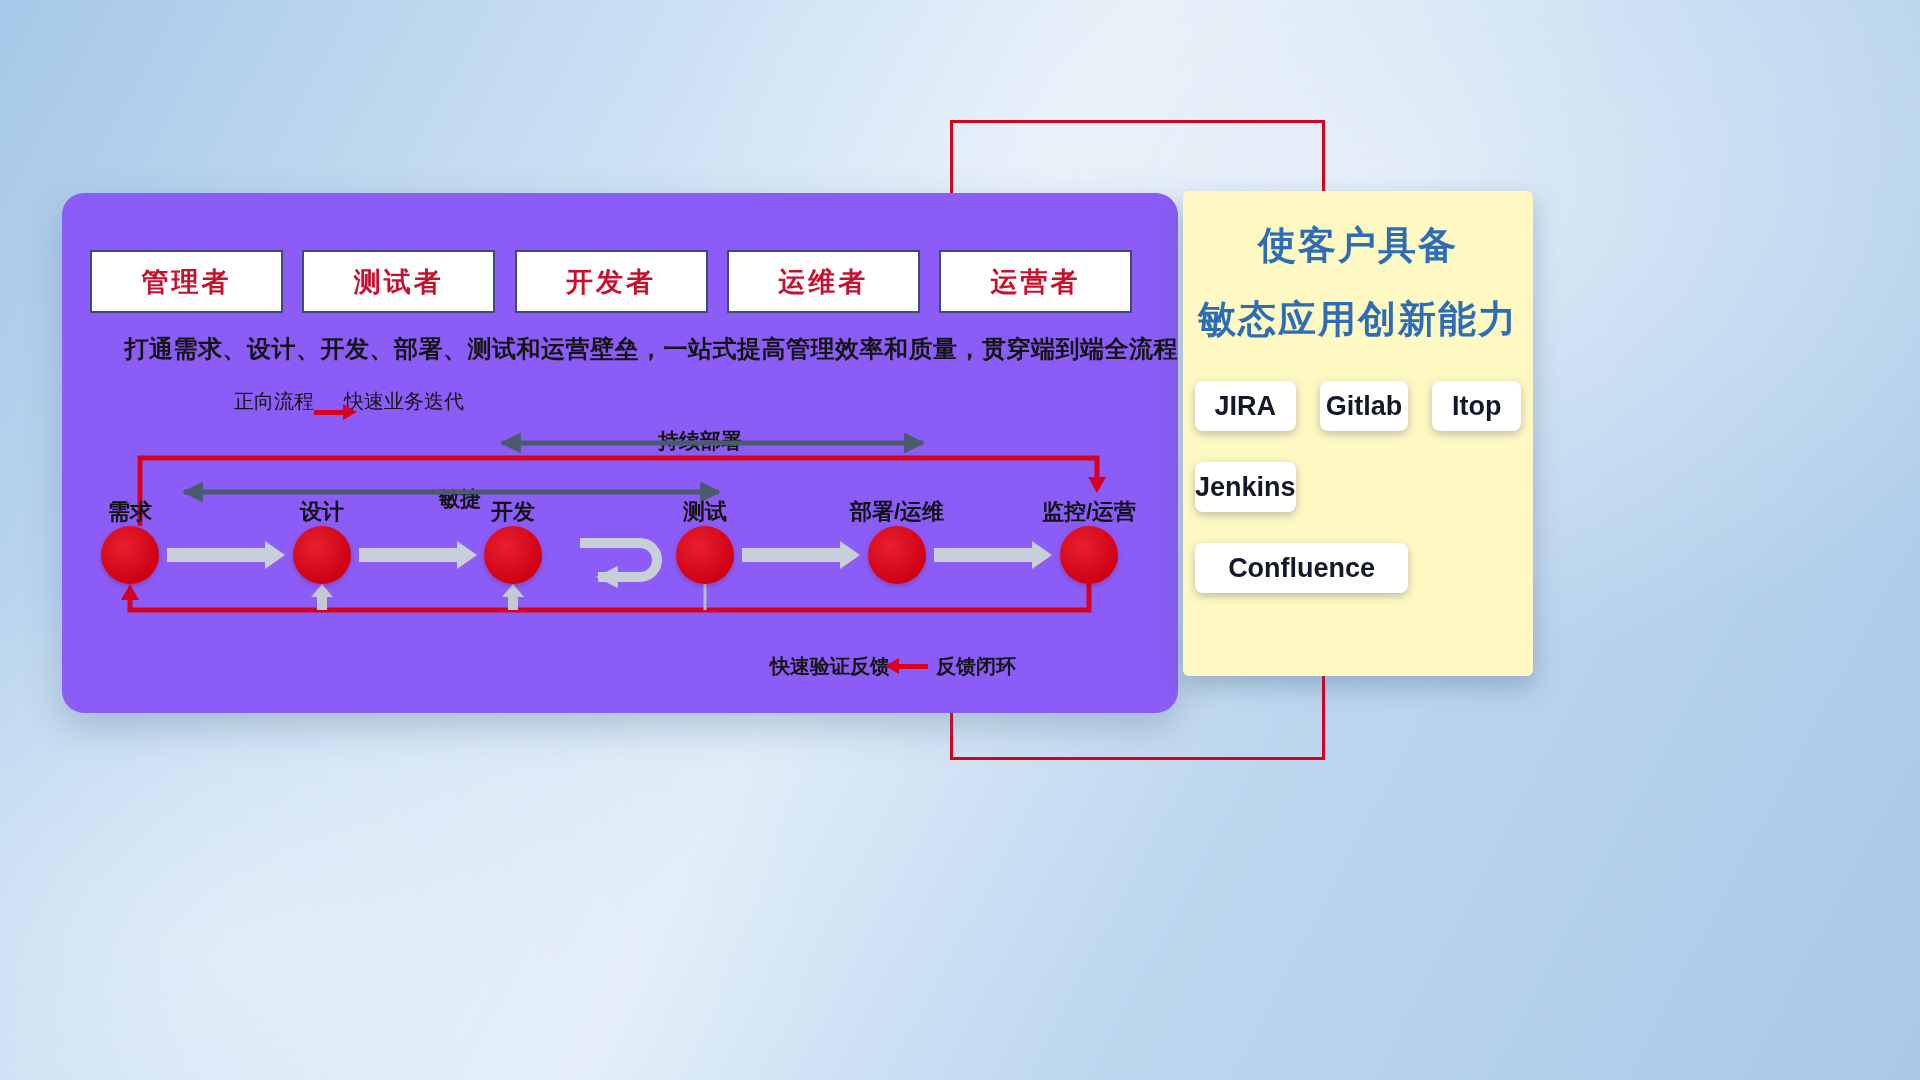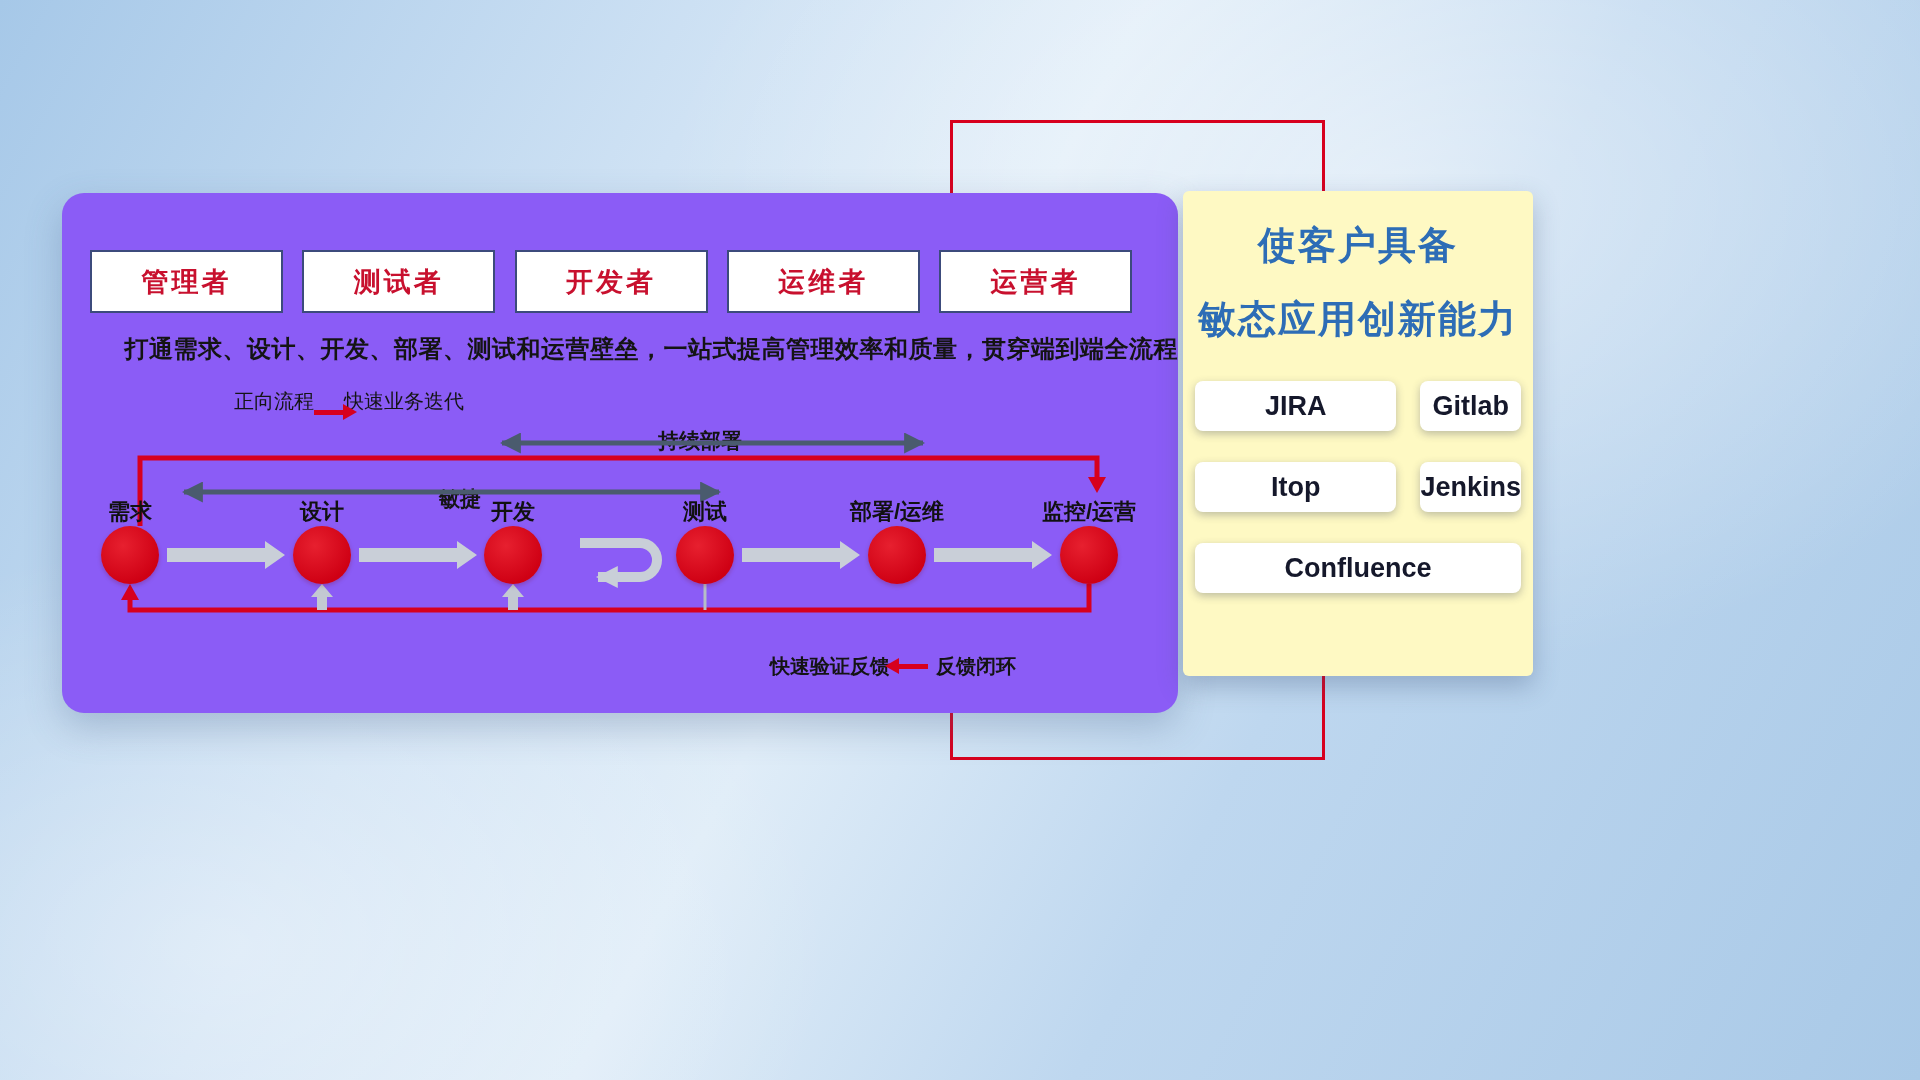--- a/index.html
+++ b/index.html
@@ -91,21 +91,21 @@
     box-shadow: 0 10px 26px rgba(60, 80, 120, .32);
   }
   .panel-title {
     text-align: center; color: #2d6db6; font-weight: bold; font-size: 38px;
     letter-spacing: 2px; line-height: 48px;
   }
   .panel-title.line1 { margin-top: 30px; }
   .panel-title.line2 { margin-top: 26px; }
   .tools-grid {
     margin-top: 38px; padding: 0 12px;
-    display: grid; grid-template-columns: 1fr; column-gap: 24px; row-gap: 31px;
+    display: grid; grid-template-columns: 1fr 1fr 1fr; column-gap: 24px; row-gap: 31px;
   }
   .tool-chip {
     height: 50px; background: #ffffff; border-radius: 8px;
     display: flex; align-items: center; justify-content: center;
     font-size: 27px; font-weight: bold; color: #15182b;
     box-shadow: 0 3px 8px rgba(40,50,80,.30);
   }
   .tool-chip.wide { grid-column: 1 / span 2; text-align: right; }
 </style>
 </head>

